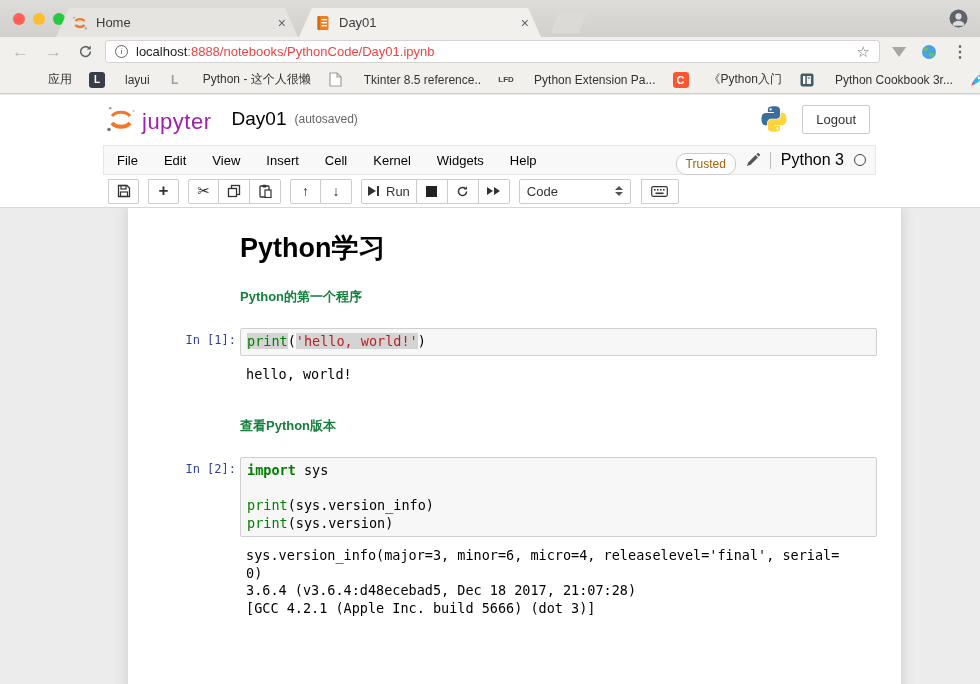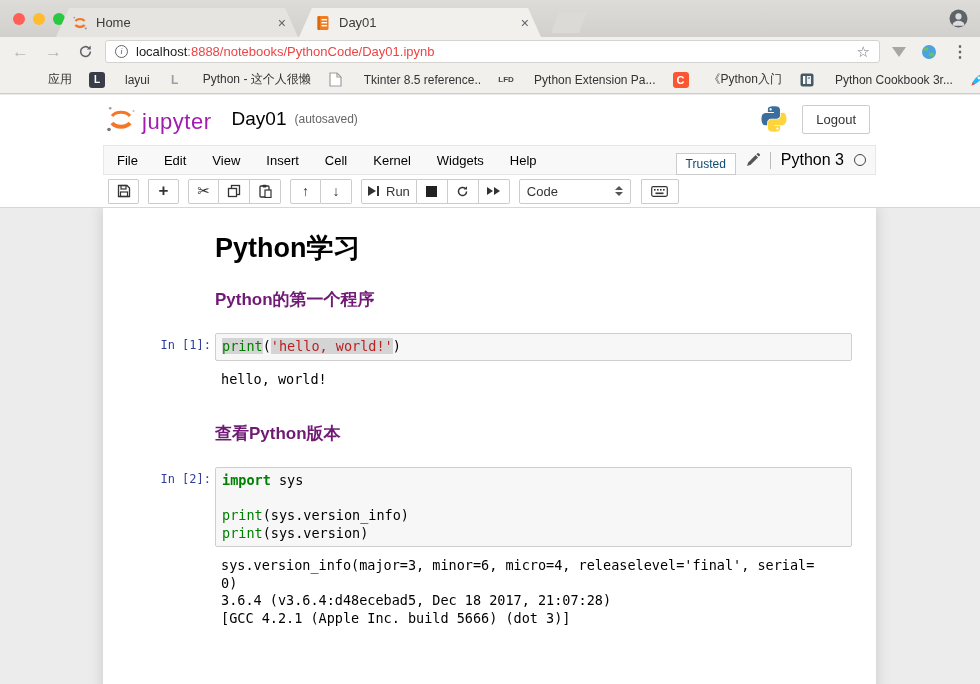--- a/index.html
+++ b/index.html
@@ -69,21 +69,21 @@
   .jp-logo-text{font-size:22px;color:#a21caf;letter-spacing:.5px;margin-left:4px;}
   .nb-title{font-size:19px;color:#000;margin-left:20px;font-weight:500;}
   .autosave{font-size:12px;color:#666;margin-left:8px;}
   .hdr-right{margin-left:auto;display:flex;align-items:center;gap:14px;}
   .logout-btn{border:1px solid #ccc;border-radius:2px;background:#fff;color:#333;
     font-size:13px;padding:6px 13px;}
   .jp-menubar{width:773px;margin:2px 0 0 103px;height:30px;background:#f8f8f8;
     border:1px solid #e7e7e7;display:flex;align-items:center;font-size:13px;color:#000;}
   .menu-item{padding:0 13px;}
   .menubar-right{margin-left:auto;display:flex;align-items:center;gap:10px;padding-right:9px;}
-  .trusted-btn{border:1px solid #ccc;border-radius:0;background:#fff;color:#0c4a6e;
+  .trusted-btn{border:1px solid #ccc;border-radius:10px;background:#fff;color:#a16207;
     font-size:12px;padding:3px 9px;margin-top:8px;}
   .mb-sep{width:1px;height:17px;background:#bbb;}
   .kernel-name{font-size:16px;}
   .kernel-circle{width:12px;height:12px;border:1.5px solid #444;border-radius:50%;}
   .jp-toolbar{height:32px;display:flex;align-items:center;padding-left:108px;margin-top:0;}
   .tgroup{display:flex;margin-right:9px;}
   .tbtn{height:25px;min-width:31px;background:#fff;border:1px solid #ccc;border-radius:2px;
     display:flex;align-items:center;justify-content:center;font-size:13px;color:#333;padding:0 6px;}
   .tgroup .tbtn{border-radius:0;border-left-width:0;}
   .tgroup .tbtn:first-child{border-radius:2px 0 0 2px;border-left-width:1px;}
@@ -97,26 +97,26 @@
   .ff i{width:0;height:0;border-top:4px solid transparent;border-bottom:4px solid transparent;
     border-left:6px solid #333;}
   .cell-select{width:112px;height:25px;border:1px solid #ccc;border-radius:2px;background:#fff;
     display:flex;align-items:center;padding:0 7px;font-size:13px;color:#333;margin-right:10px;}
   .updown{margin-left:auto;display:flex;flex-direction:column;gap:2px;}
   .updown i{width:0;height:0;border-left:4px solid transparent;border-right:4px solid transparent;}
   .updown .u{border-bottom:4px solid #555;}
   .updown .d{border-top:4px solid #555;}
   .arrow-glyph{font-size:14px;font-weight:bold;}
   
-  .nb-area{position:absolute;top:208px;left:0;right:0;bottom:0;background:#ececec;overflow:hidden;}
+  .nb-area{position:absolute;top:208px;left:0;right:0;bottom:0;background:#ececec;overflow:hidden;padding-left:25px;}
   .nb-container{margin-left:103px;width:773px;min-height:520px;background:#fff;
     box-shadow:0 0 12px 1px rgba(87,87,87,.2);padding-top:14px;}
   .nb-container h1{font-size:27px;font-weight:bold;color:#000;margin:8px 24px 22px 112px;}
   .nb-container h2{font-size:22px;font-weight:bold;color:#000;margin:0 24px 26px 112px;}
-  .nb-container h3{font-size:17px;font-weight:bold;color:#701a75;margin:0 24px 22px 112px;}
+  .nb-container h3{font-size:13px;font-weight:bold;color:#15803d;margin:0 24px 22px 112px;}
   .cellrow{display:flex;margin:0 24px 8px 7px;}
   .prompt{width:105px;flex:none;text-align:right;padding:5px 4px 0 0;
     font-family:"DejaVu Sans Mono",monospace;font-size:12px;color:#303f9f;}
   .inputbox{flex:1;background:#f7f7f7;border:1px solid #cfcfcf;border-radius:2px;
     padding:4px 6px;font-family:"DejaVu Sans Mono",monospace;font-size:13.5px;
     line-height:17.5px;color:#000;white-space:pre;overflow:hidden;}
   .outputrow{display:flex;margin:4px 24px 16px 7px;}
   .outprompt{width:105px;flex:none;}
   .outtext{flex:1;padding:2px 6px;font-family:"DejaVu Sans Mono",monospace;font-size:13.5px;
     line-height:17.5px;color:#000;white-space:pre-wrap;}

